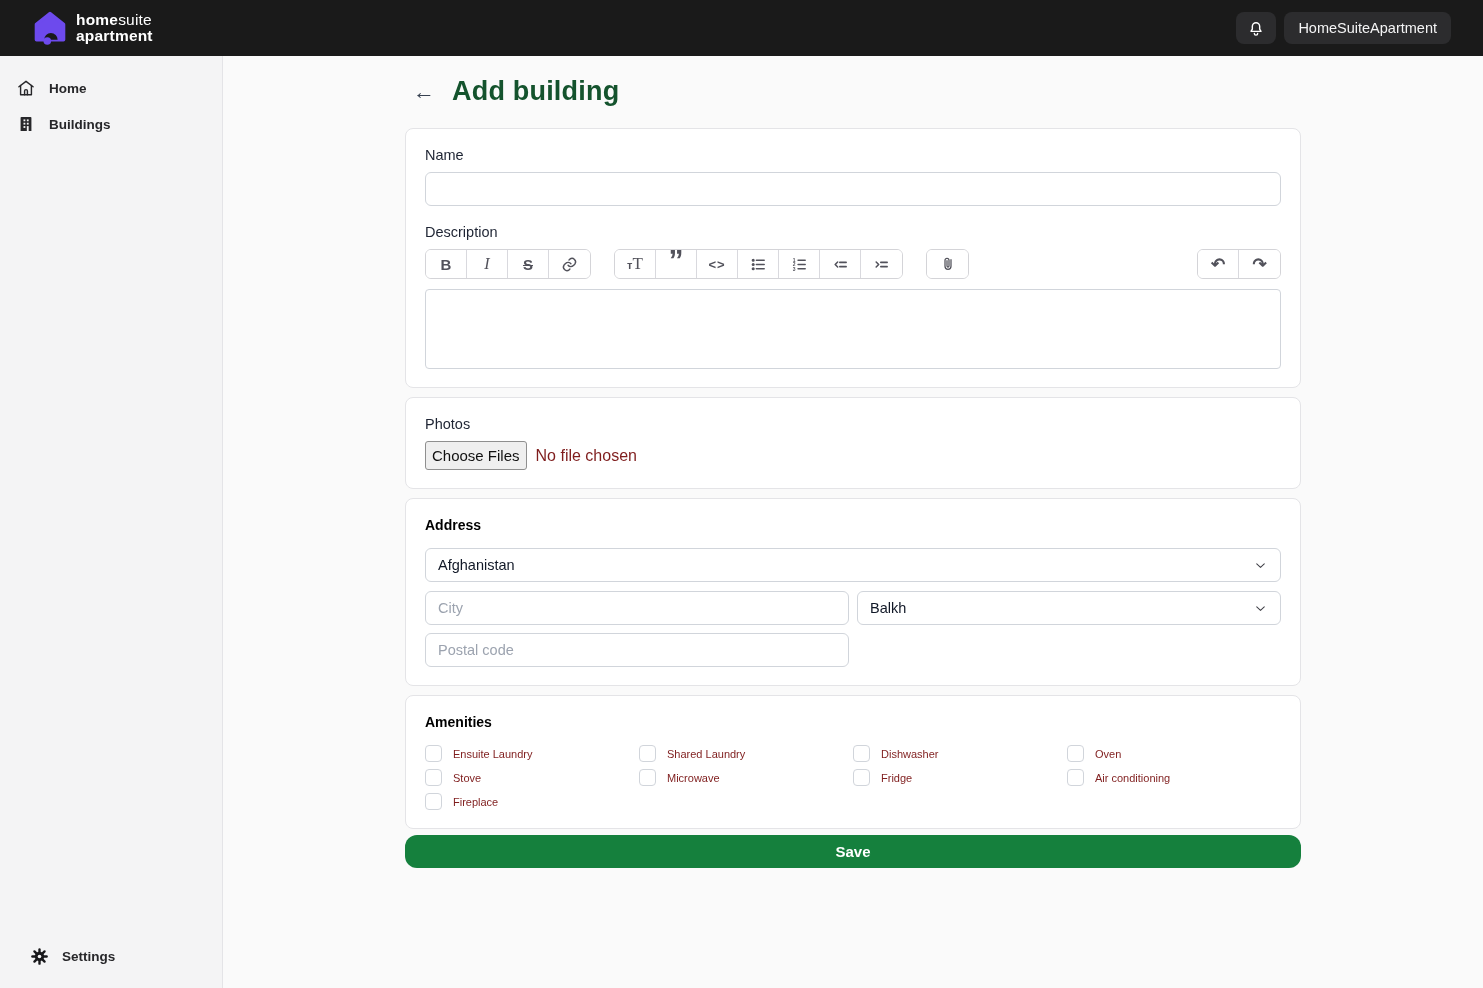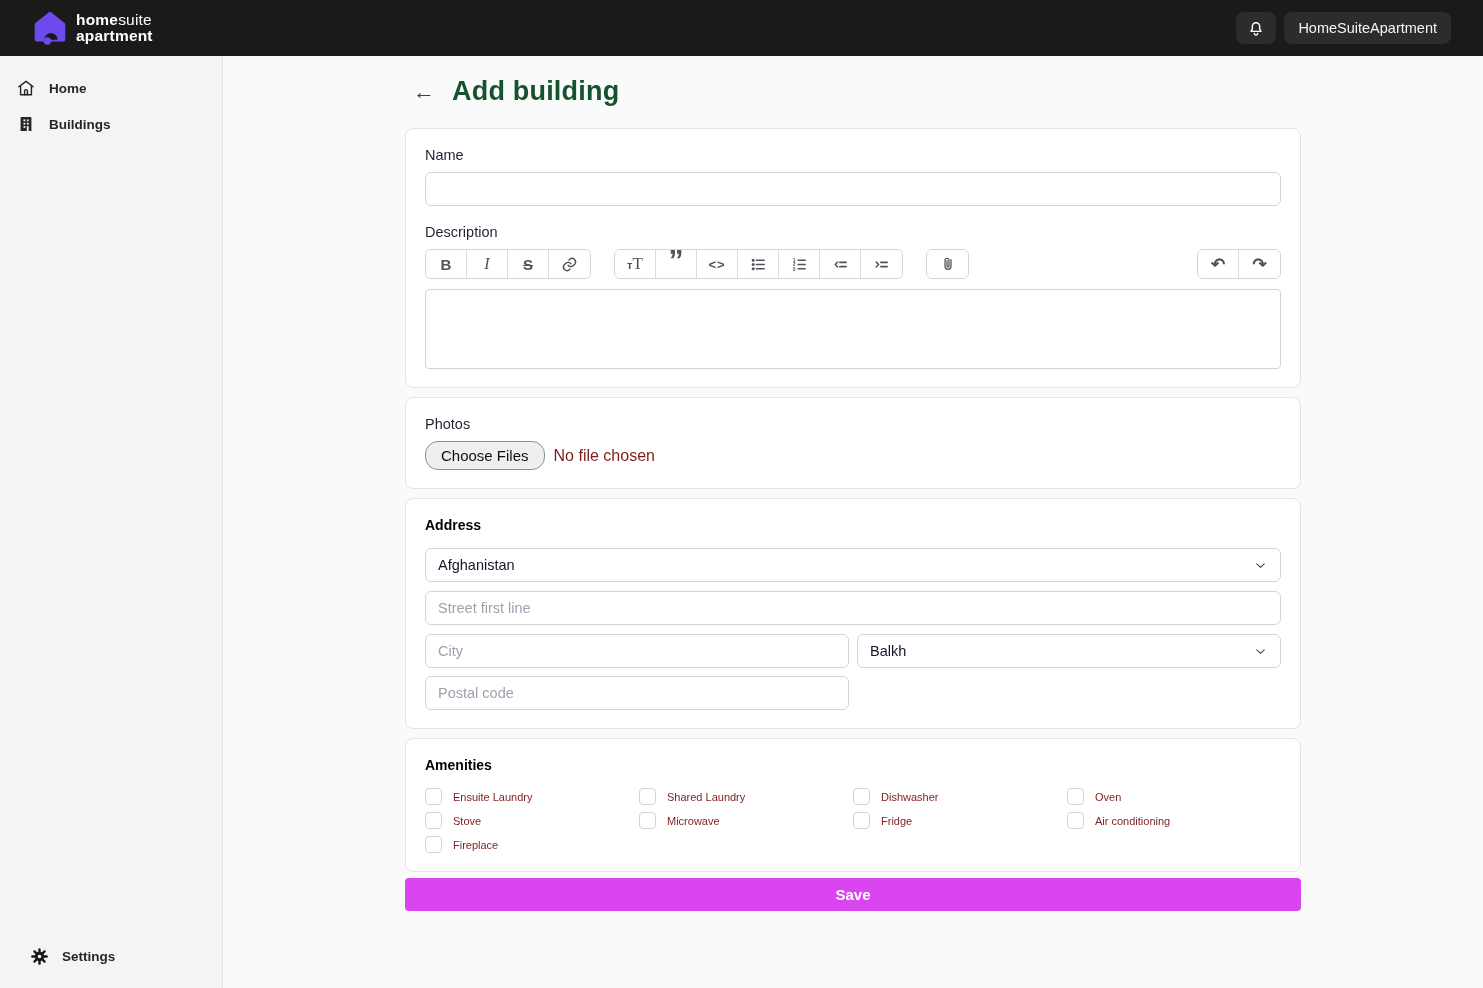--- a/index.html
+++ b/index.html
@@ -48,37 +48,37 @@
   .tb-s { font-weight:700; font-size:15px; text-decoration:line-through; }
   .tb-code { font-weight:700; font-size:13px; letter-spacing:1px; }
   .tb-quote { font-size:30px; font-weight:700; line-height:6px; height:14px; overflow:visible; display:inline-block; }
   .tb-undo { font-size:17px; font-weight:700; }
   .tb-head .sm { font-size:11px; font-weight:700; }
   .tb-head .lg { font-size:17px; font-weight:500; font-family:"Liberation Serif",serif; }
   .trix-editor { margin-top:10px; height:80px; border:1px solid #d1d5db; border-radius:4px; background:#fff; }
 
   
   .file-row { display:flex; align-items:center; gap:9px; }
-  .choose-btn { background:#efefef; border:1px solid #8f8f8f; border-radius:13px; padding:5px 15px; font-size:15px; color:#111; font-family:inherit; cursor:pointer; }
+  .choose-btn { background:#efefef; border:1px solid #8f8f8f; border-radius:3px; padding:5px 6px; font-size:15px; color:#111; font-family:inherit; cursor:pointer; }
   .no-file { font-size:16px; color:#7f1d1d; }
 
   
   .section-h { font-size:14px; font-weight:700; color:#000000; margin-bottom:15px; }
   .select { width:100%; height:34px; border:1px solid #d1d5db; border-radius:6px; background:#fff; display:flex; align-items:center; justify-content:space-between; padding:0 12px; font-size:14.5px; color:#111827; cursor:pointer; margin-bottom:9px; }
   .addr-row { display:grid; grid-template-columns:1fr 1fr; gap:8px; }
   .addr-row .select { margin-bottom:0; }
 
   
   .amenities-grid { display:grid; grid-template-columns:repeat(4,1fr); row-gap:7px; }
   .amenity { display:flex; align-items:center; gap:11px; }
   .amenity input { appearance:none; -webkit-appearance:none; width:17px; height:17px; border:1.5px solid #d1d5db; border-radius:4px; background:#fff; cursor:pointer; margin:0; }
   .amenity .a-lbl { font-size:11px; font-weight:500; color:#7f1d1d; }
 
   
-  .save-btn { width:100%; height:33px; background:#d946ef; color:#fff; font-weight:700; font-size:15px; border:none; border-radius:4px; cursor:pointer; font-family:inherit; margin-top:-3px; }
+  .save-btn { width:100%; height:33px; background:#15803d; color:#fff; font-weight:700; font-size:15px; border:none; border-radius:12px; cursor:pointer; font-family:inherit; margin-top:-3px; }
 
   svg { display:block; }
 </style>
 </head>
 <body>
 
 <div class="topbar">
   <div class="logo">
     <span>
       <svg width="36" height="38" viewBox="0 0 40 42">
@@ -279,21 +279,20 @@
       <div class="card">
         <div class="section-h">Address</div>
         <div class="select">
           <span>Afghanistan</span>
           <span>
             <svg width="15" height="15" viewBox="0 0 24 24" fill="none" stroke="#3f3f46" stroke-width="1.7" stroke-linecap="round" stroke-linejoin="round">
                 <polyline points="6,9.5 12,15 18,9.5"></polyline>
               </svg>
           </span>
         </div>
-        <input class="text-input" type="text" style="margin-bottom: 9px;" placeholder="Street first line">
         <div class="addr-row">
           <input class="text-input" type="text" placeholder="City" style="">
           <div class="select">
             <span>Balkh</span>
             <span>
               <svg width="15" height="15" viewBox="0 0 24 24" fill="none" stroke="#3f3f46" stroke-width="1.7" stroke-linecap="round" stroke-linejoin="round">
                   <polyline points="6,9.5 12,15 18,9.5"></polyline>
                 </svg>
             </span>
           </div>

